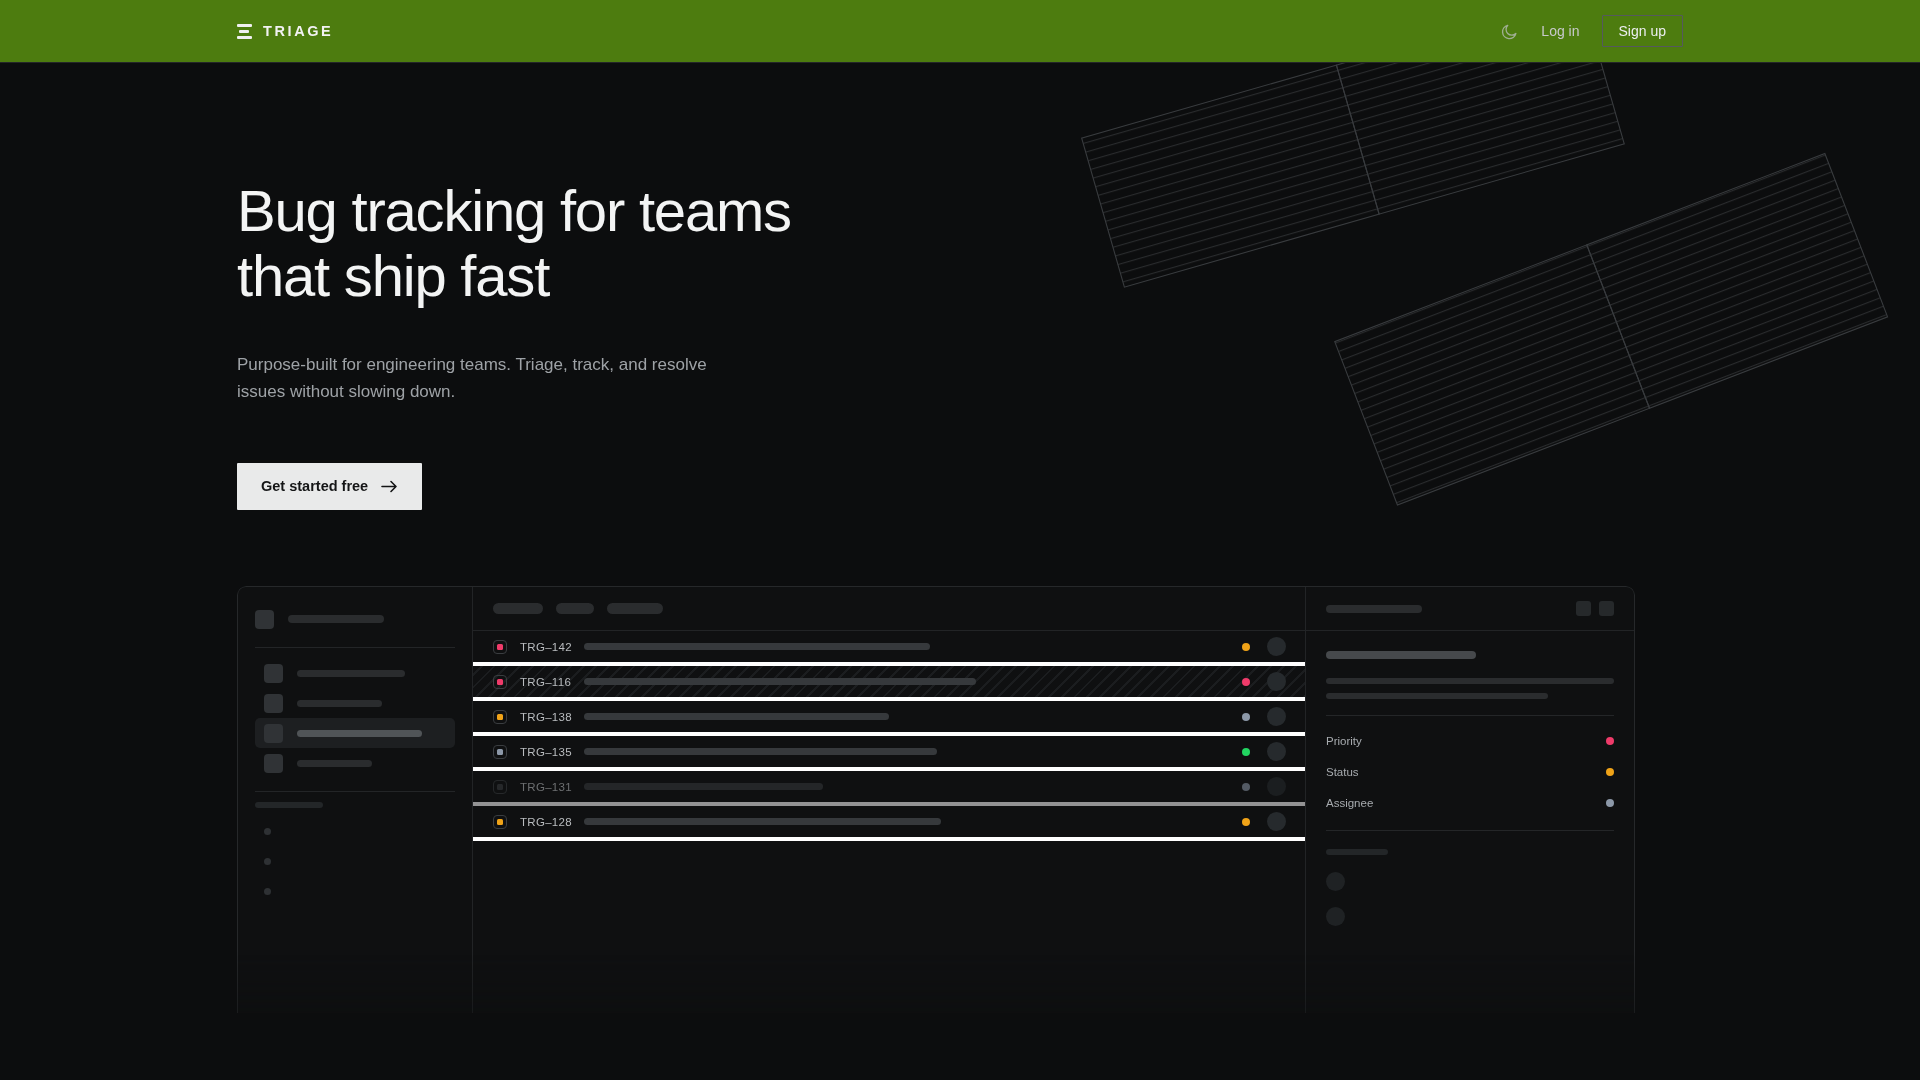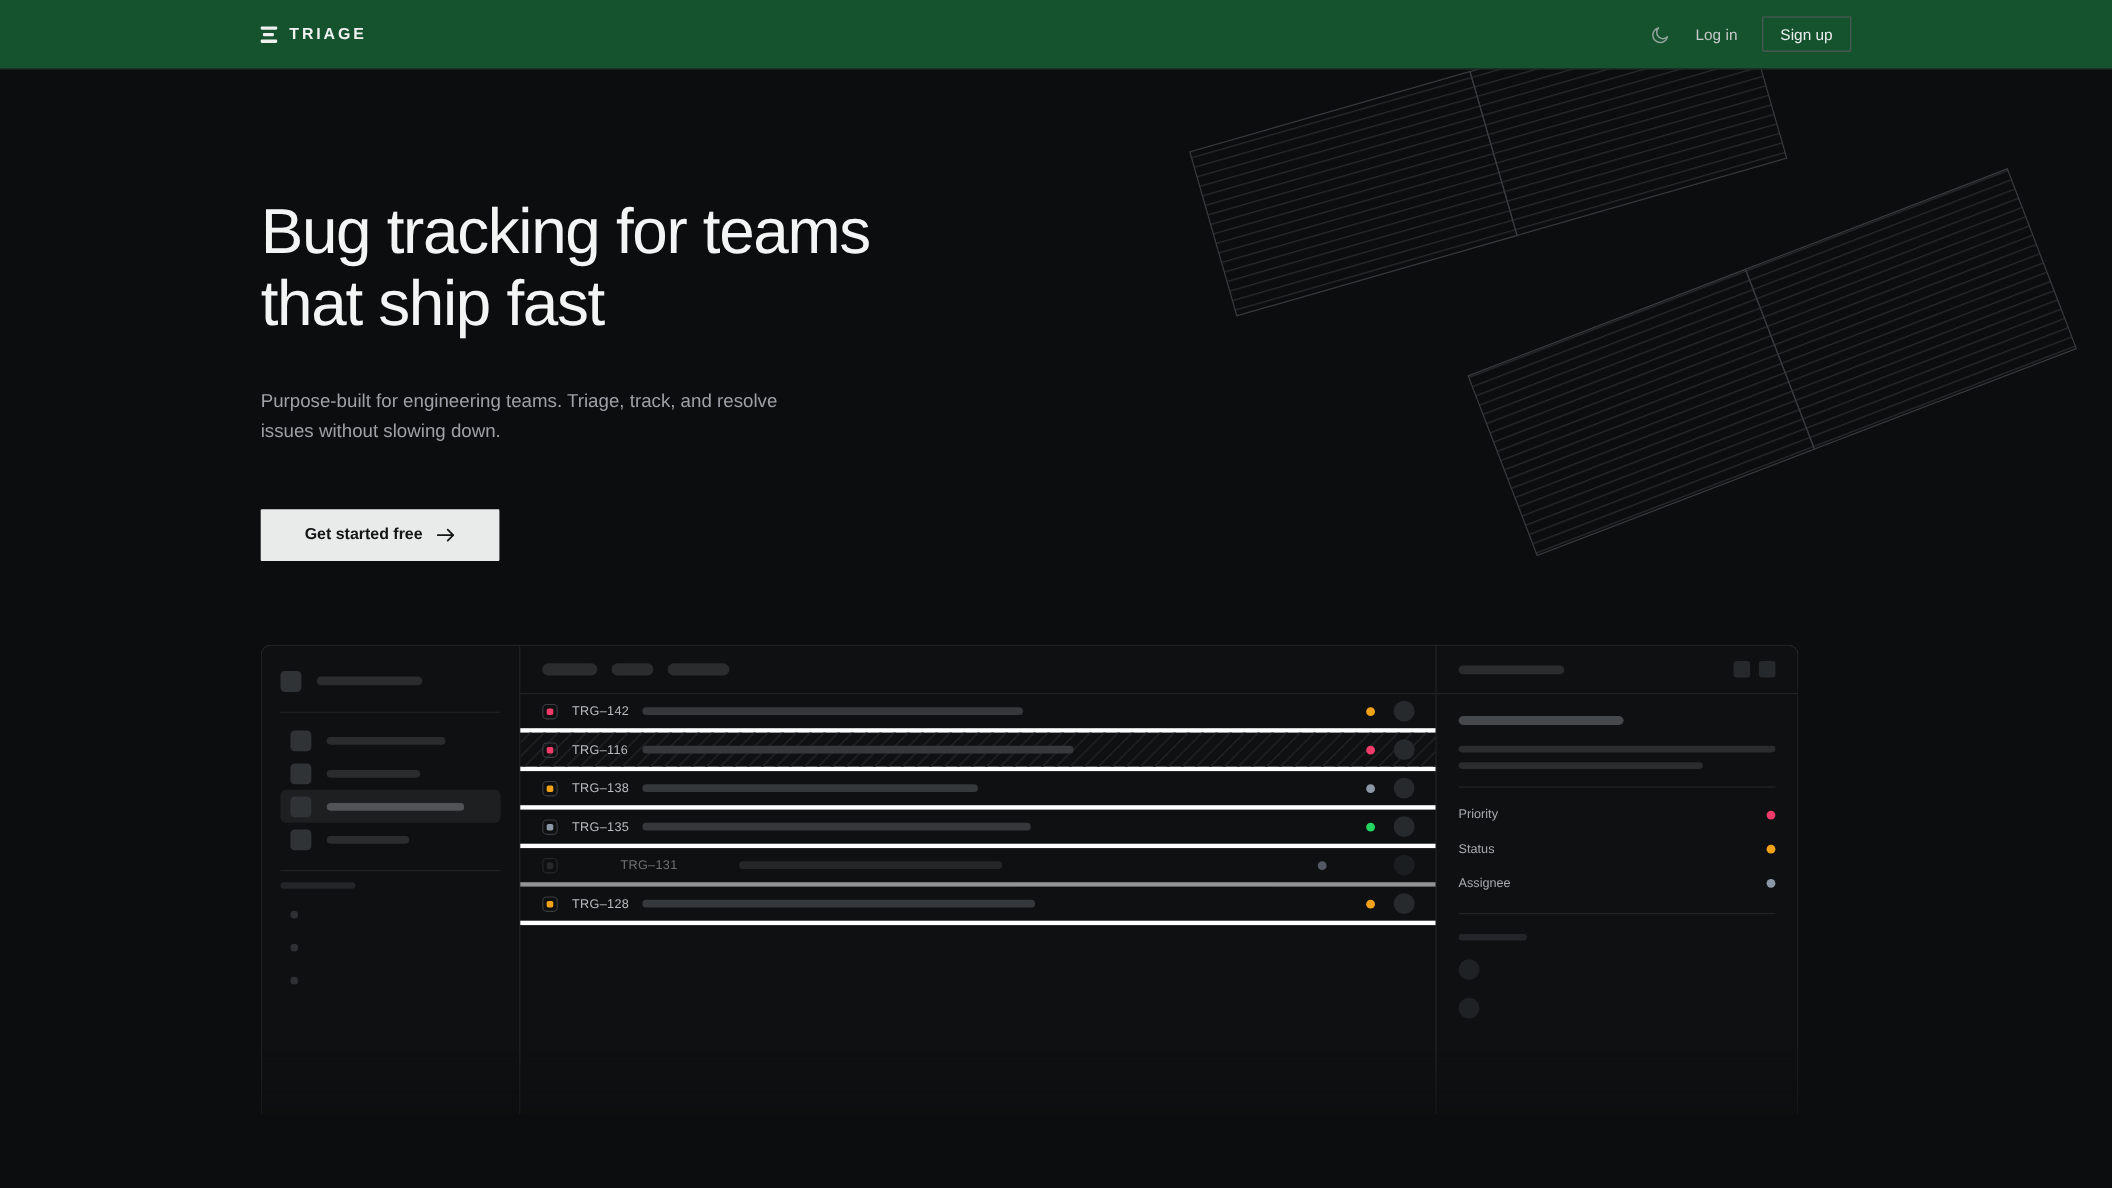--- a/index.html
+++ b/index.html
@@ -8,21 +8,21 @@
     background:#0c0d0e;
     font-family:"Liberation Sans", sans-serif;
     color:#e8e8e8;
     -webkit-font-smoothing:antialiased;
   }
 
   
   .header {
     position:relative; z-index:20;
     height:63px; width:100%;
-    background:#14532d;
+    background:#4d7c0f;
     border-bottom:1px solid #242628;
     display:flex; align-items:center;
   }
   .hdr-left { position:absolute; left:237px; display:flex; align-items:center; gap:11px; }
   .logo-mark { display:flex; flex-direction:column; gap:3px; width:15px; }
   .logo-mark i { display:block; height:3px; background:#f0f0f0; border-radius:1px; }
   .logo-mark i:nth-child(1){ width:15px; }
   .logo-mark i:nth-child(2){ width:10px; margin-left:2px; }
   .logo-mark i:nth-child(3){ width:15px; }
   .logo-word {
@@ -47,21 +47,21 @@
     font-size:58px; line-height:1.12; font-weight:400;
     letter-spacing:-1.2px; color:#f3f4f4; max-width:700px;
   }
   .subhead {
     margin-top:42px; font-size:17px; line-height:1.62; color:#9ea2a6;
     max-width:480px; font-weight:400;
   }
   .cta-btn {
     margin-top:57px; display:inline-flex; align-items:center; gap:13px;
     background:#e9eaea; color:#141516; border:none; cursor:pointer;
-    padding:0 40px; height:47px; font-size:14.5px; font-weight:bold;
+    padding:0 24px; height:47px; font-size:14.5px; font-weight:bold;
     font-family:inherit; border-radius:1px;
   }
   .cta-btn svg { display:block; }
 
   
   .mock {
     position:absolute; left:237px; top:523px;
     width:1398px; height:492px;
     border:1px solid #26282a; border-radius:9px;
     background:#0f1011; display:flex; overflow:hidden;
@@ -85,21 +85,21 @@
   .list-bar { height:44px; border-bottom:1px solid #222426; display:flex; align-items:center; gap:13px; padding:0 20px; }
   .chip { height:11px; border-radius:6px; background:#2a2c2e; }
   .row {
     display:flex; align-items:center; height:35px;
     border-bottom:4px solid #ffffff; padding:0 19px 0 20px; position:relative;
   }
   .row.hatched::before {
     content:""; position:absolute; inset:0;
     background:repeating-linear-gradient(-45deg,#1b1d1f 0 2px,transparent 2px 9px);
   }
-  .row.dim { opacity:.55;gap:44px; }
+  .row.dim { opacity:.55; }
   .row > * { position:relative; }
   .badge {
     width:14px; height:14px; border-radius:4px; flex:none;
     border:1px solid #3a3d40; display:flex; align-items:center; justify-content:center;
   }
   .badge i { width:6px; height:6px; border-radius:1.5px; display:block; }
   .row-id { width:56px; margin-left:13px; font-size:11.5px; color:#b9bcbf; letter-spacing:.3px; flex:none; }
   .row-title { height:7px; border-radius:4px; background:#36393c; margin-left:8px; }
   .row-spacer { flex:1; }
   .status-dot { width:8px; height:8px; border-radius:50%; flex:none; }

